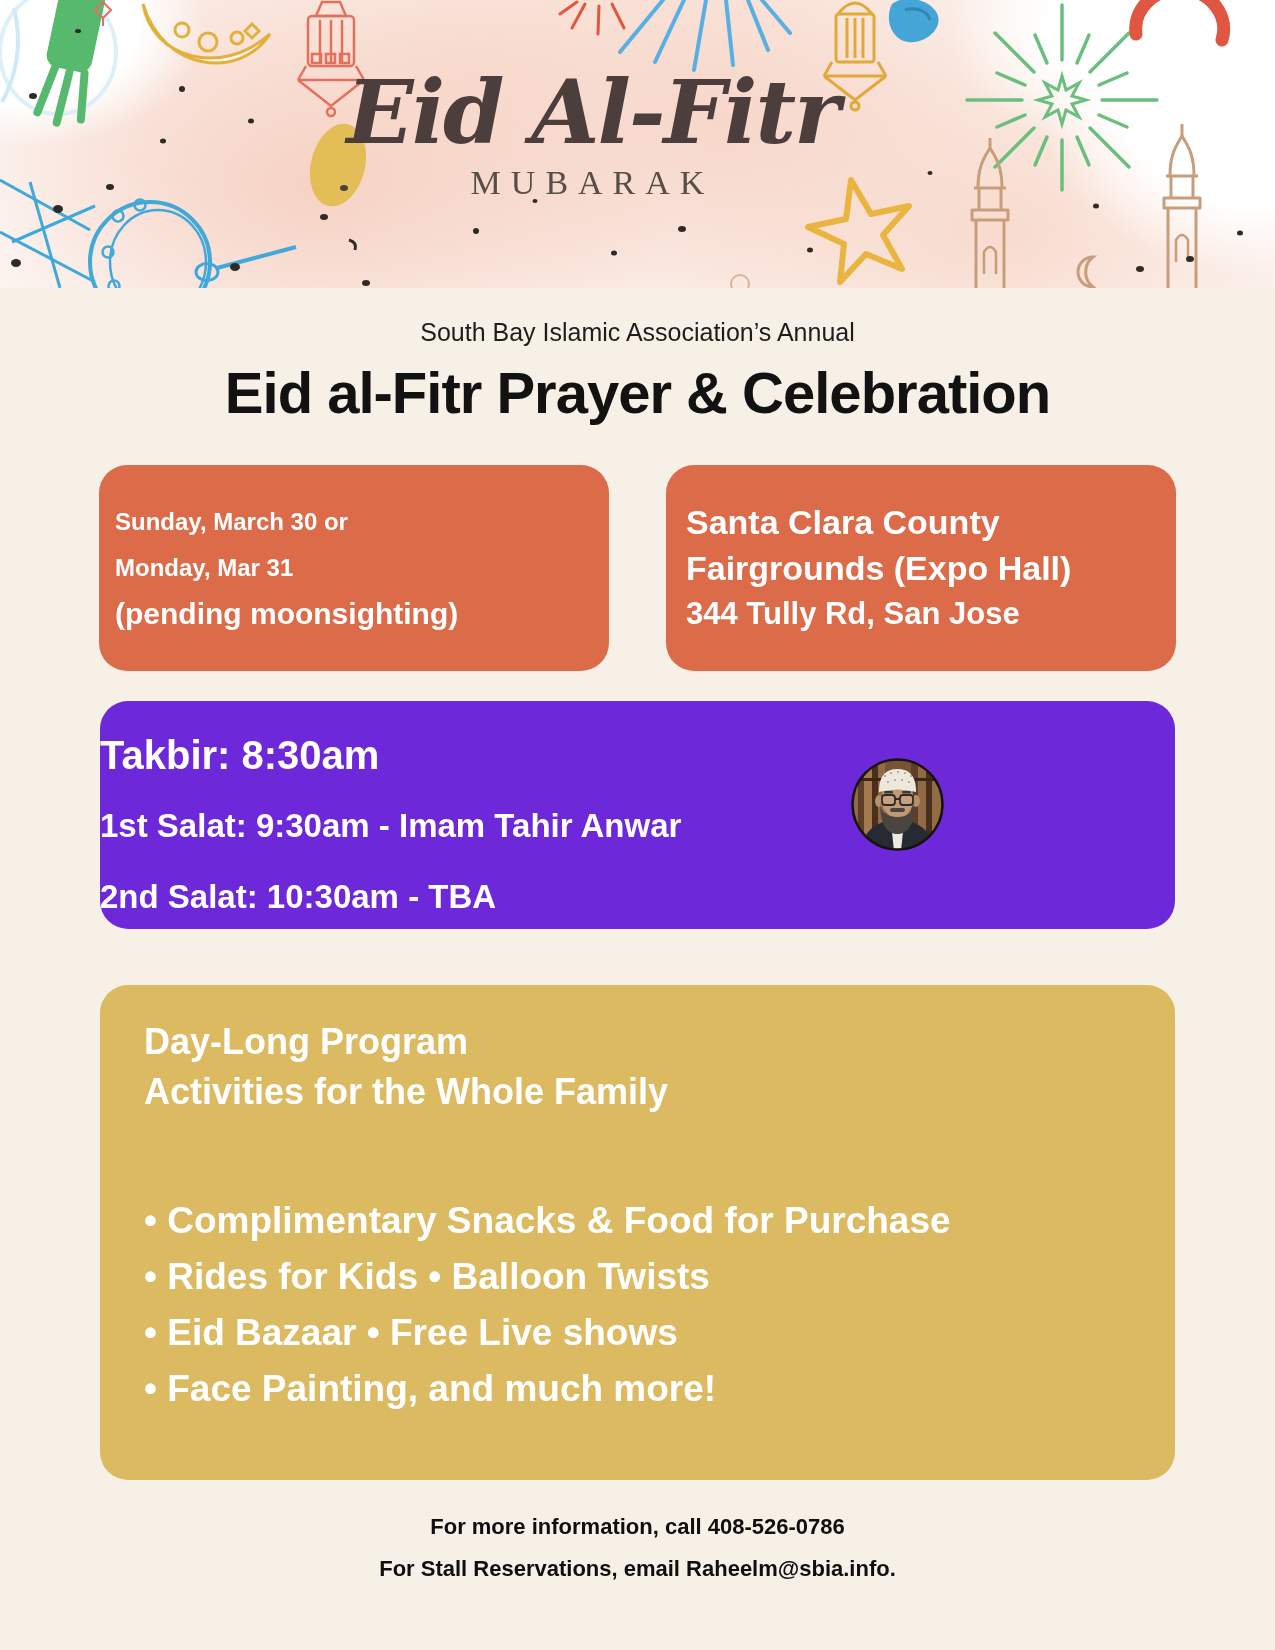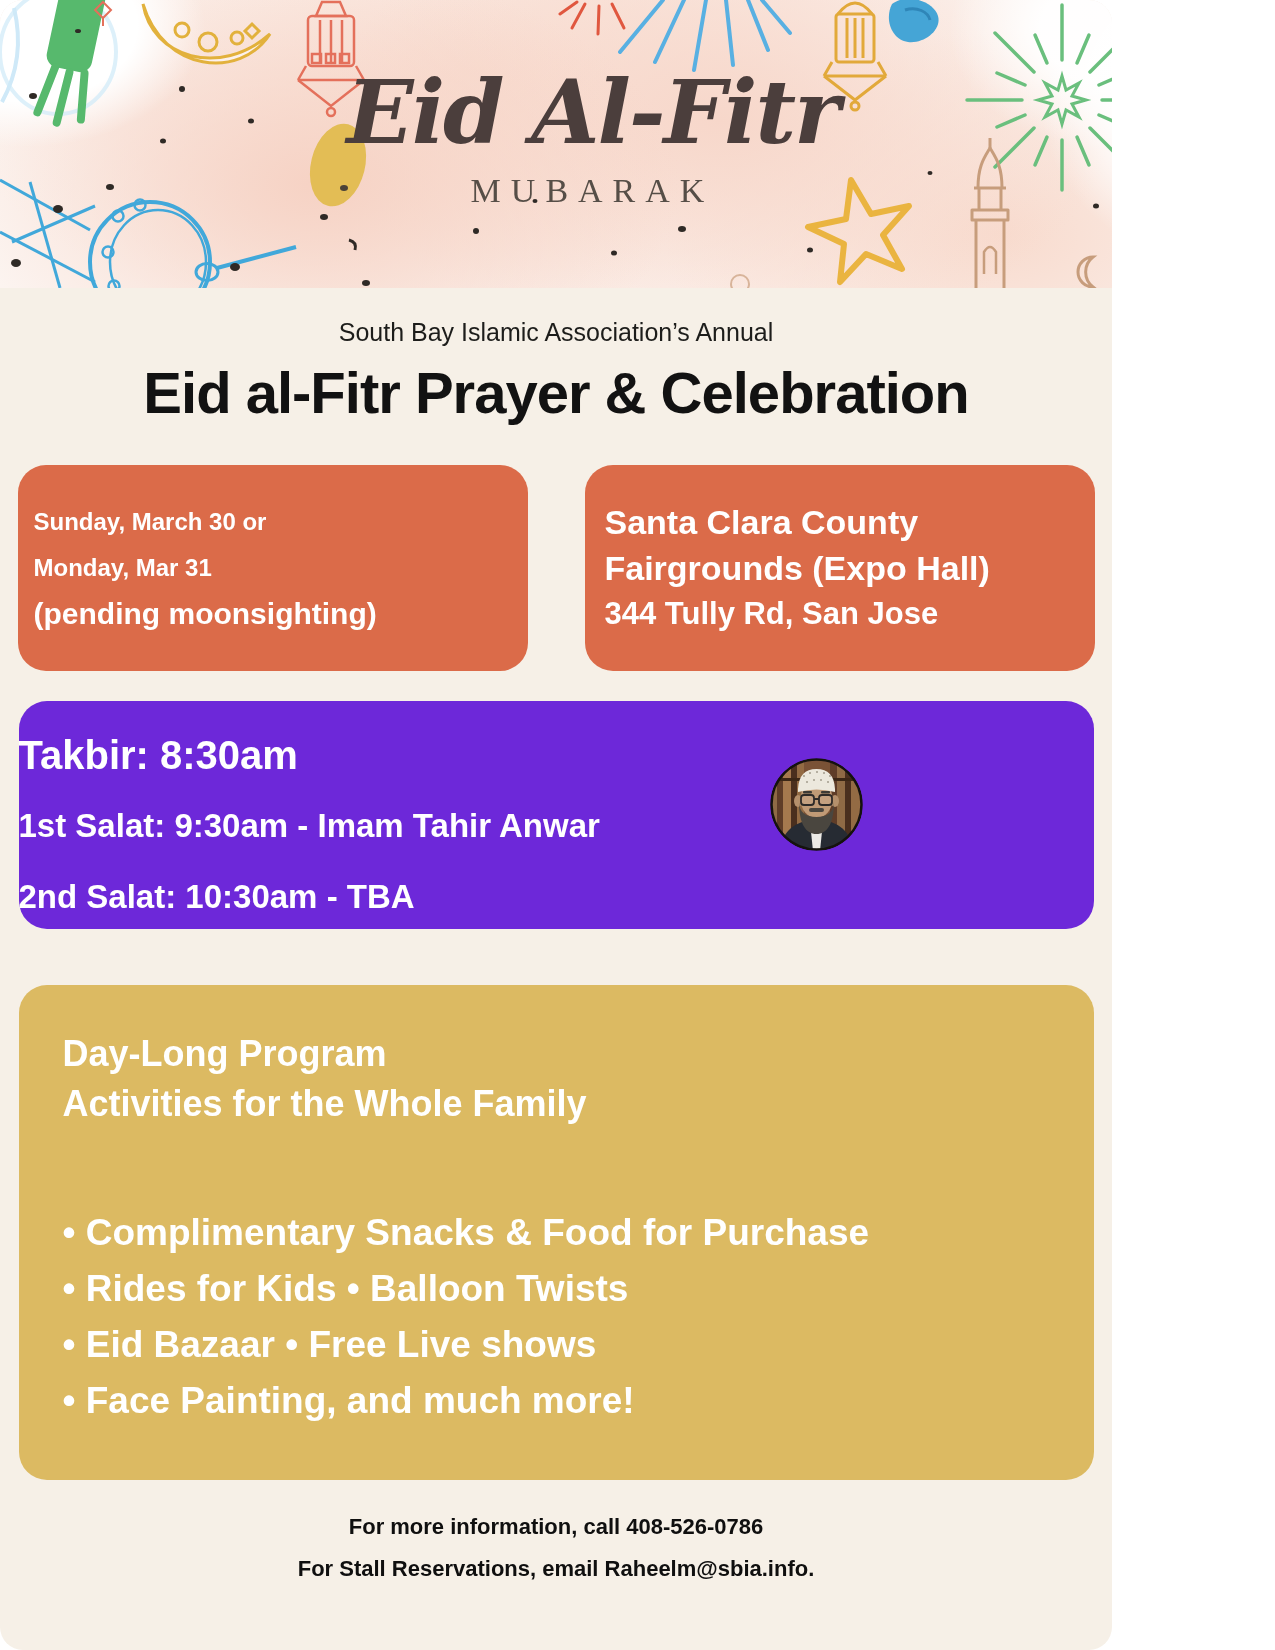--- a/index.html
+++ b/index.html
@@ -1,20 +1,19 @@
 <!DOCTYPE html>
 <html><head>
 <meta charset="utf-8">
 <style>
   html,body{margin:0;padding:0;}
   .page{
-    position:relative; width:1112px; height:1650px; overflow:hidden;
+    position:relative; width:1275px; height:1650px; overflow:hidden;
     background:#f6f0e7;
     font-family:"Liberation Sans", sans-serif;
-    border-radius:23px;
   }
   
   .banner{
     position:relative; width:1275px; height:288px; overflow:hidden;
     background:
       radial-gradient(ellipse 250px 170px at 25px 25px, #ffffff 45%, rgba(255,255,255,0) 72%),
       radial-gradient(ellipse 300px 250px at 1250px 100px, #ffffff 42%, rgba(255,255,255,0) 70%),
       radial-gradient(ellipse 230px 170px at 1110px 30px, rgba(255,255,255,.95) 30%, rgba(255,255,255,0) 70%),
       radial-gradient(ellipse 500px 300px at 320px 185px, #f6d2c4 0%, rgba(246,210,196,0) 72%),
       radial-gradient(ellipse 560px 330px at 720px 120px, #f7d7ca 0%, rgba(247,215,202,0) 70%),
@@ -23,21 +22,21 @@
       #fcf4f0;
   }
   .banner-art{position:absolute; left:0; top:0;}
   .banner-text{position:absolute; left:0; top:66px; width:1185px; text-align:center;}
   .script-title{
     font-family:"DejaVu Serif", serif; font-style:italic; font-weight:bold;
     font-size:88px; line-height:1.05; color:#4b3e3c; letter-spacing:-2px;
   }
   .script-sub{
     font-family:"Liberation Serif", serif; font-size:34px; color:#564e47;
-    letter-spacing:10px; margin-top:14px;
+    letter-spacing:10px; margin-top:6px;
   }
   
   .kicker{padding-top:30px; text-align:center; font-size:25px; color:#1d1d1b;}
   .title{
     margin-top:12px; text-align:center; font-size:58px; font-weight:bold;
     letter-spacing:-1px; color:#121212;
   }
   
   .cards-row{width:1077px; margin:39px auto 0 auto; display:flex; gap:57px;}
   .card{border-radius:28px; color:#ffffff; font-weight:bold; box-sizing:border-box;}
@@ -59,21 +58,21 @@
   .salat2{margin-top:33px; font-size:33px; line-height:1.15;}
   .avatar{
     position:absolute; left:751px; top:57px; width:93px; height:93px;
     border-radius:50%; overflow:hidden;
   }
 
   .card-gold{
     background:#dcba62; width:1075px; height:495px;
     margin:56px auto 0 auto; padding-left:44px; box-sizing:border-box;
   }
-  .prog-head{padding-top:44px; font-size:36px; line-height:50px;}
+  .prog-head{padding-top:32px; font-size:36px; line-height:50px;}
   .prog-bullets{margin-top:76px; font-size:37px; line-height:56px;}
 
   
   .footer{margin-top:26px; text-align:center; font-weight:bold;
     font-size:22px; line-height:42px; color:#0f0f0f;}
 </style>
 </head>
 <body>
 
 <div class="page">

